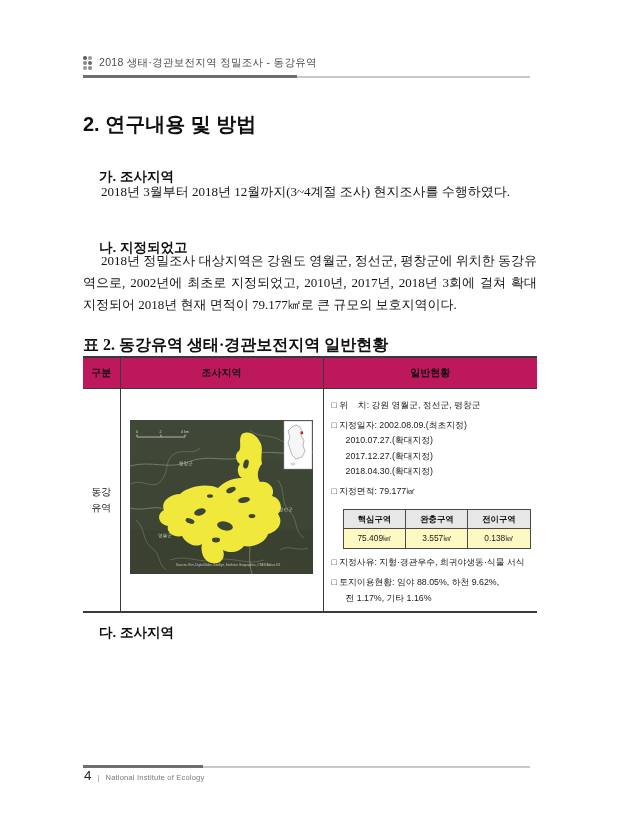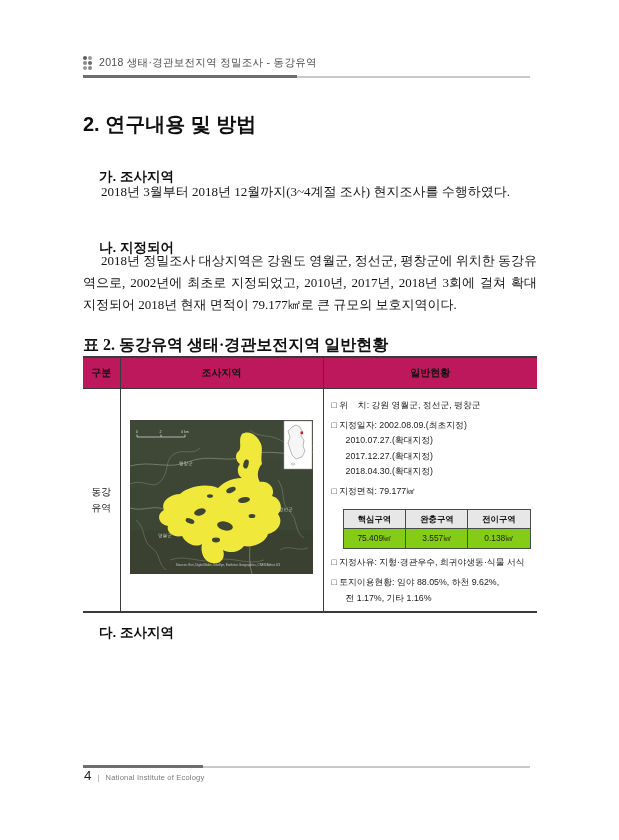--- a/index.html
+++ b/index.html
@@ -44,21 +44,21 @@
   td.cell-map{vertical-align:middle;text-align:center;padding:15px 0 17px 0;}
   td.cell-info{vertical-align:top;padding:8px 5px 6px 8px;font-size:8.8px;line-height:1.5;color:#1b1b1b;}
   .info-line{white-space:pre-wrap;margin-top:2px;}
   .info-line.cont{padding-left:14px;}
   .info-line.gap{margin-top:7px;}
 
   
   table.zones{border-collapse:collapse;margin:11px 0 3px 11px;width:188px;}
   table.zones th,table.zones td{border:1px solid #4a4a4a;text-align:center;font-size:8.4px;}
   table.zones th{background:#e7e7e7;font-weight:bold;height:16px;color:#111;}
-  table.zones td{background:#84cc16;height:17px;color:#222;}
+  table.zones td{background:#fef9c3;height:17px;color:#222;}
 
   
   .map-wrap{display:inline-block;width:183px;height:154px;line-height:0;}
 
   
   .doc-footer-rule{position:absolute;left:83px;top:760px;width:447px;}
   .doc-footer-rule .dark{width:120px}
   .doc-footer-rule .light{left:120px}
   .footer-text{position:absolute;left:84px;top:768px;display:flex;align-items:baseline;gap:6px;
                font-family:"Liberation Sans",sans-serif;}
@@ -87,21 +87,21 @@
         <span class="dark"></span>
         <span class="light"></span>
       </div>
   </div>
 
   <div class="main-title">2. 연구내용 및 방법</div>
 
   <div class="sec-heading h-a">가. 조사지역</div>
   <div class="para para-a">2018년 3월부터 2018년 12월까지(3~4계절 조사) 현지조사를 수행하였다.</div>
 
-  <div class="sec-heading h-b">나. 지정되어</div>
+  <div class="sec-heading h-b">나. 지정되었고</div>
   <div class="para para-b">2018년 정밀조사 대상지역은 강원도 영월군, 정선군, 평창군에 위치한 동강유역으로, 2002년에 최초로 지정되었고, 2010년, 2017년, 2018년 3회에 걸쳐 확대 지정되어 2018년 현재 면적이 79.177㎢로 큰 규모의 보호지역이다.</div>
 
   <div class="tbl-caption">표 2. 동강유역 생태·경관보전지역 일반현황</div>
 
   <table class="main-tbl">
     <colgroup>
         <col style="width:37px">
         <col style="width:203px">
         <col style="width:214px">
       </colgroup>

